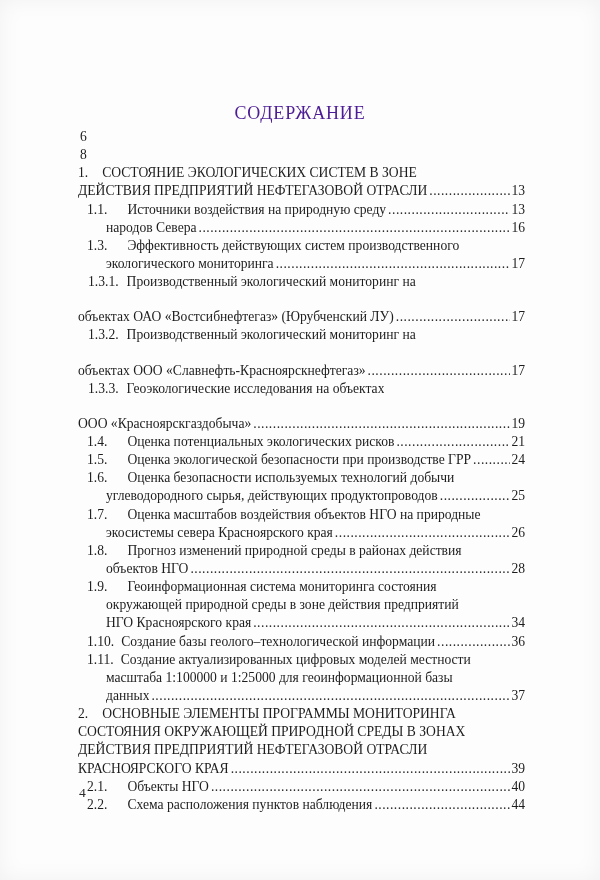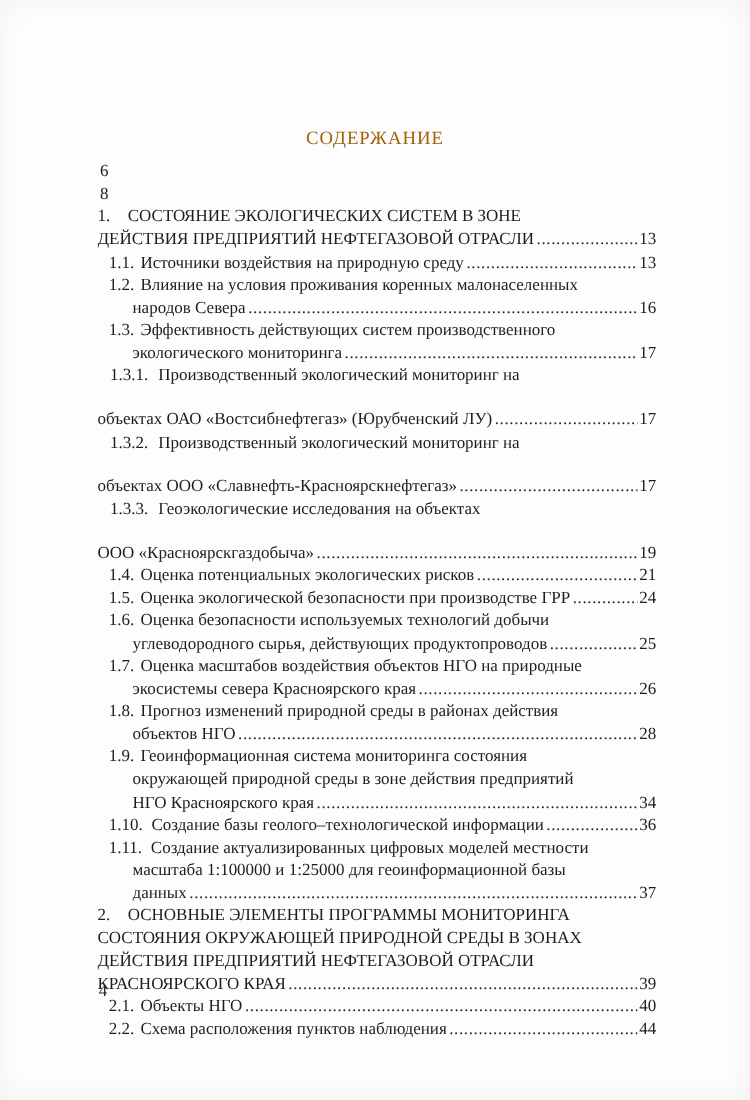--- a/index.html
+++ b/index.html
@@ -13,23 +13,23 @@
     width:600px;height:880px;
     background:#fdfdfd;
     box-shadow:inset 0 0 22px rgba(0,0,0,.05);
     color:#1d1d1d;
     overflow:hidden;
   }
   .doc-title{
     position:absolute;
     top:103px;left:0;right:0;
     text-align:center;
-    font-size:15px;
+    font-size:18px;
     letter-spacing:.8px;
-    color:#a16207;
+    color:#4c1d95;
   }
   .toc{
     position:absolute;
     top:128px;left:78px;
     width:447px;
     font-size:13.6px;
   }
   .line{
     display:flex;
     align-items:baseline;
@@ -39,21 +39,21 @@
     overflow:hidden;
   }
   .line .num{flex:0 0 auto;}
   .line .t{flex:0 1 auto;overflow:hidden;}
   
   .line.top{padding-left:0;flex-direction:column;}
   .line.h1{padding-left:0;}
   .line.h1 .num{margin-right:14px;}
   .line.item.first{padding-left:9px;}
   .line.item.cont{padding-left:28px;}
-  .line.item .num{margin-right:5px;}
+  .line.item .num{margin-right:20px;}
   .line.itemw.first{padding-left:9px;}
   .line.itemw.cont{padding-left:28px;}
   .line.itemw .num{margin-right:7px;}
   .line.sub.first{padding-left:10px;}
   .line.sub.cont{padding-left:0;margin-top:17px;}
   .line.sub .num{margin-right:8px;}
   
   .dots{
     flex:1 1 0;
     min-width:6px;
@@ -75,21 +75,20 @@
 <body>
 
 <div class="sheet">
   <div class="doc-title">СОДЕРЖАНИЕ</div>
   <div class="toc" id="toc">
       <div class="line top first"><span class="t">СПИСОК ТАБЛИЦ</span><span class="dots">............................................................................................................................................................................................................................................................................................................</span><span class="pg">6</span></div>
       <div class="line top first"><span class="t">ВВЕДЕНИЕ</span><span class="dots">............................................................................................................................................................................................................................................................................................................</span><span class="pg">8</span></div>
       <div class="line h1 first"><span class="num">1.</span><span class="t">СОСТОЯНИЕ ЭКОЛОГИЧЕСКИХ СИСТЕМ В ЗОНЕ</span></div>
       <div class="line h1 cont"><span class="t">ДЕЙСТВИЯ ПРЕДПРИЯТИЙ НЕФТЕГАЗОВОЙ ОТРАСЛИ</span><span class="dots">............................................................................................................................................................................................................................................................................................................</span><span class="pg">13</span></div>
       <div class="line item first"><span class="num">1.1.</span><span class="t">Источники воздействия на природную среду</span><span class="dots">............................................................................................................................................................................................................................................................................................................</span><span class="pg">13</span></div>
-      <div class="line item first"><span class="num">1.2.</span><span class="t">Влияние на условия проживания коренных малонаселенных</span></div>
       <div class="line item cont"><span class="t">народов Севера</span><span class="dots">............................................................................................................................................................................................................................................................................................................</span><span class="pg">16</span></div>
       <div class="line item first"><span class="num">1.3.</span><span class="t">Эффективность действующих систем производственного</span></div>
       <div class="line item cont"><span class="t">экологического мониторинга</span><span class="dots">............................................................................................................................................................................................................................................................................................................</span><span class="pg">17</span></div>
       <div class="line sub first"><span class="num">1.3.1.</span><span class="t">Производственный экологический мониторинг на</span></div>
       <div class="line sub cont"><span class="t">объектах ОАО «Востсибнефтегаз» (Юрубченский ЛУ)</span><span class="dots">............................................................................................................................................................................................................................................................................................................</span><span class="pg">17</span></div>
       <div class="line sub first"><span class="num">1.3.2.</span><span class="t">Производственный экологический мониторинг на</span></div>
       <div class="line sub cont"><span class="t">объектах ООО «Славнефть-Красноярскнефтегаз»</span><span class="dots">............................................................................................................................................................................................................................................................................................................</span><span class="pg">17</span></div>
       <div class="line sub first"><span class="num">1.3.3.</span><span class="t">Геоэкологические исследования на объектах</span></div>
       <div class="line sub cont"><span class="t">ООО «Красноярскгаздобыча»</span><span class="dots">............................................................................................................................................................................................................................................................................................................</span><span class="pg">19</span></div>
       <div class="line item first"><span class="num">1.4.</span><span class="t">Оценка потенциальных экологических рисков</span><span class="dots">............................................................................................................................................................................................................................................................................................................</span><span class="pg">21</span></div>

